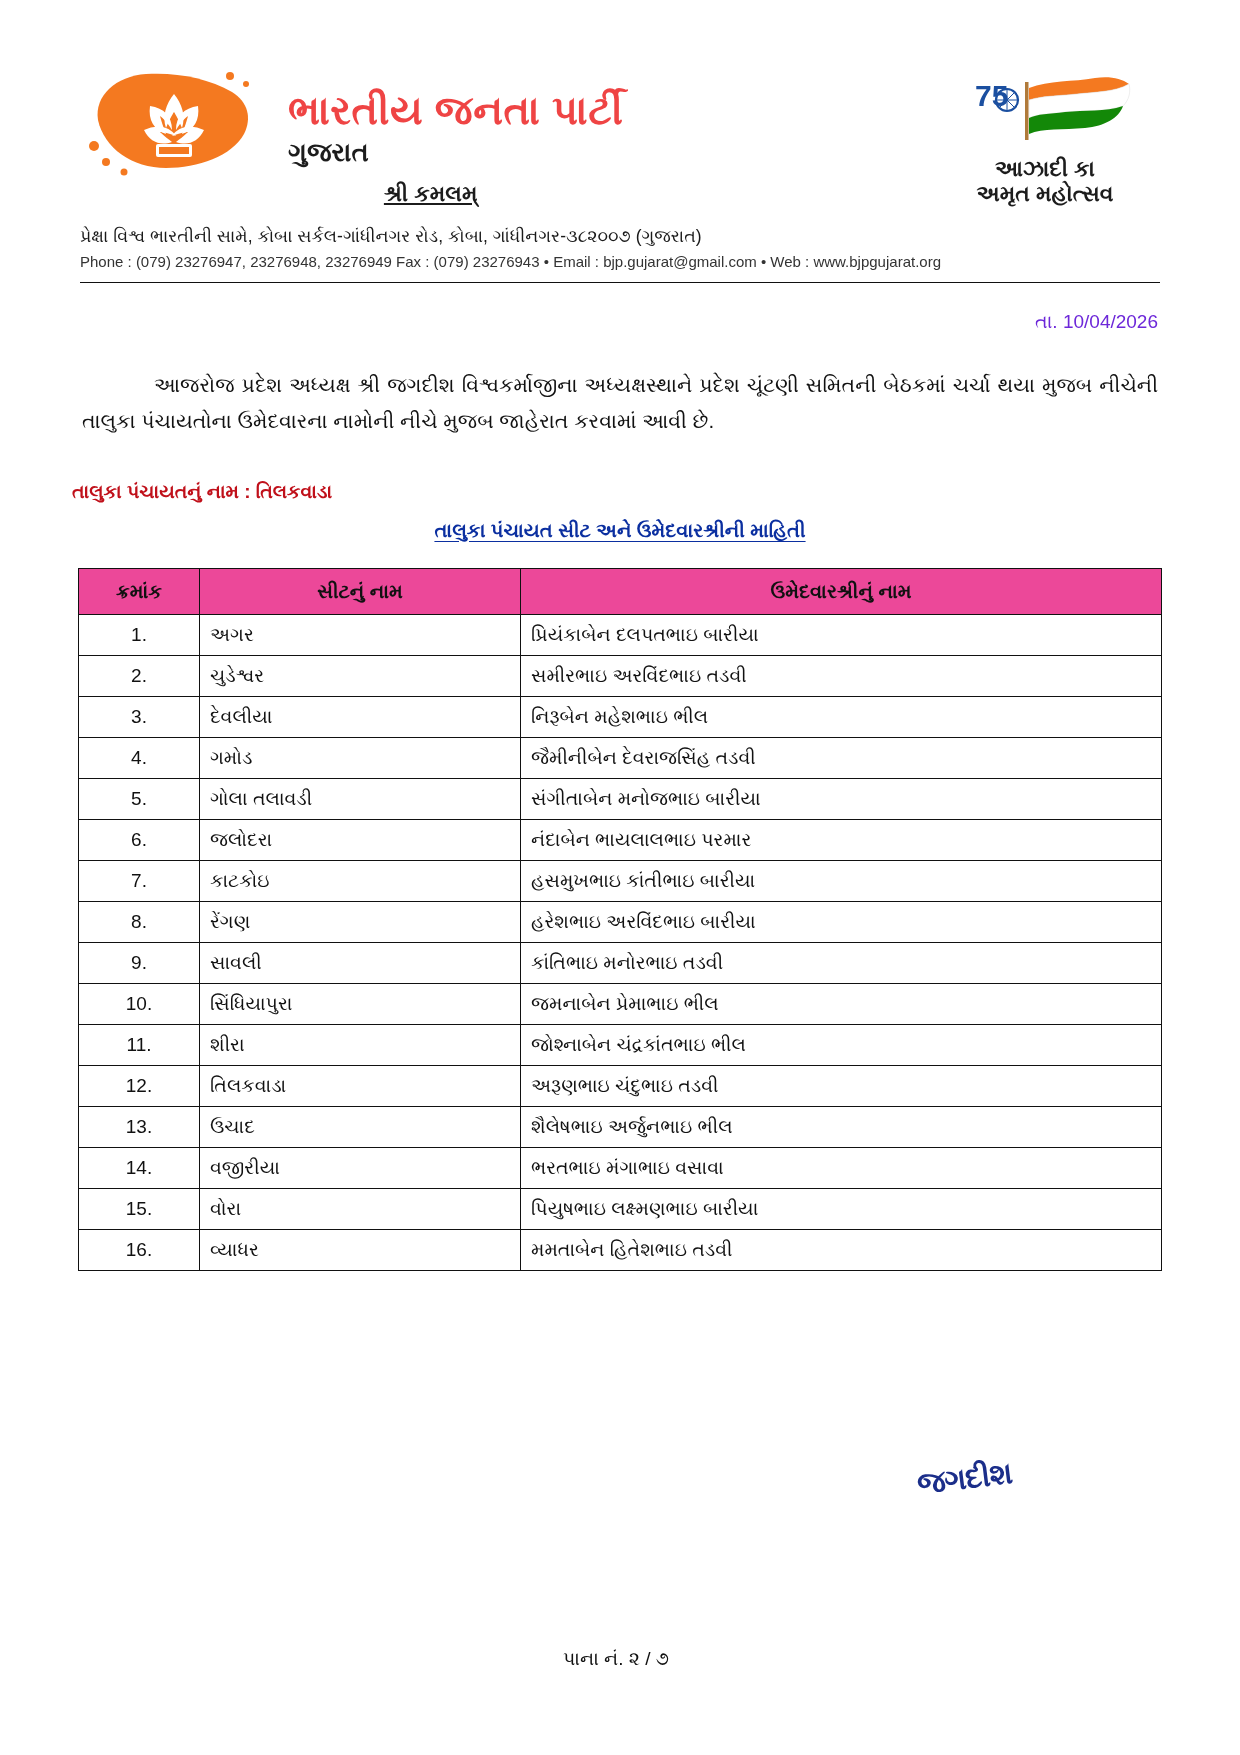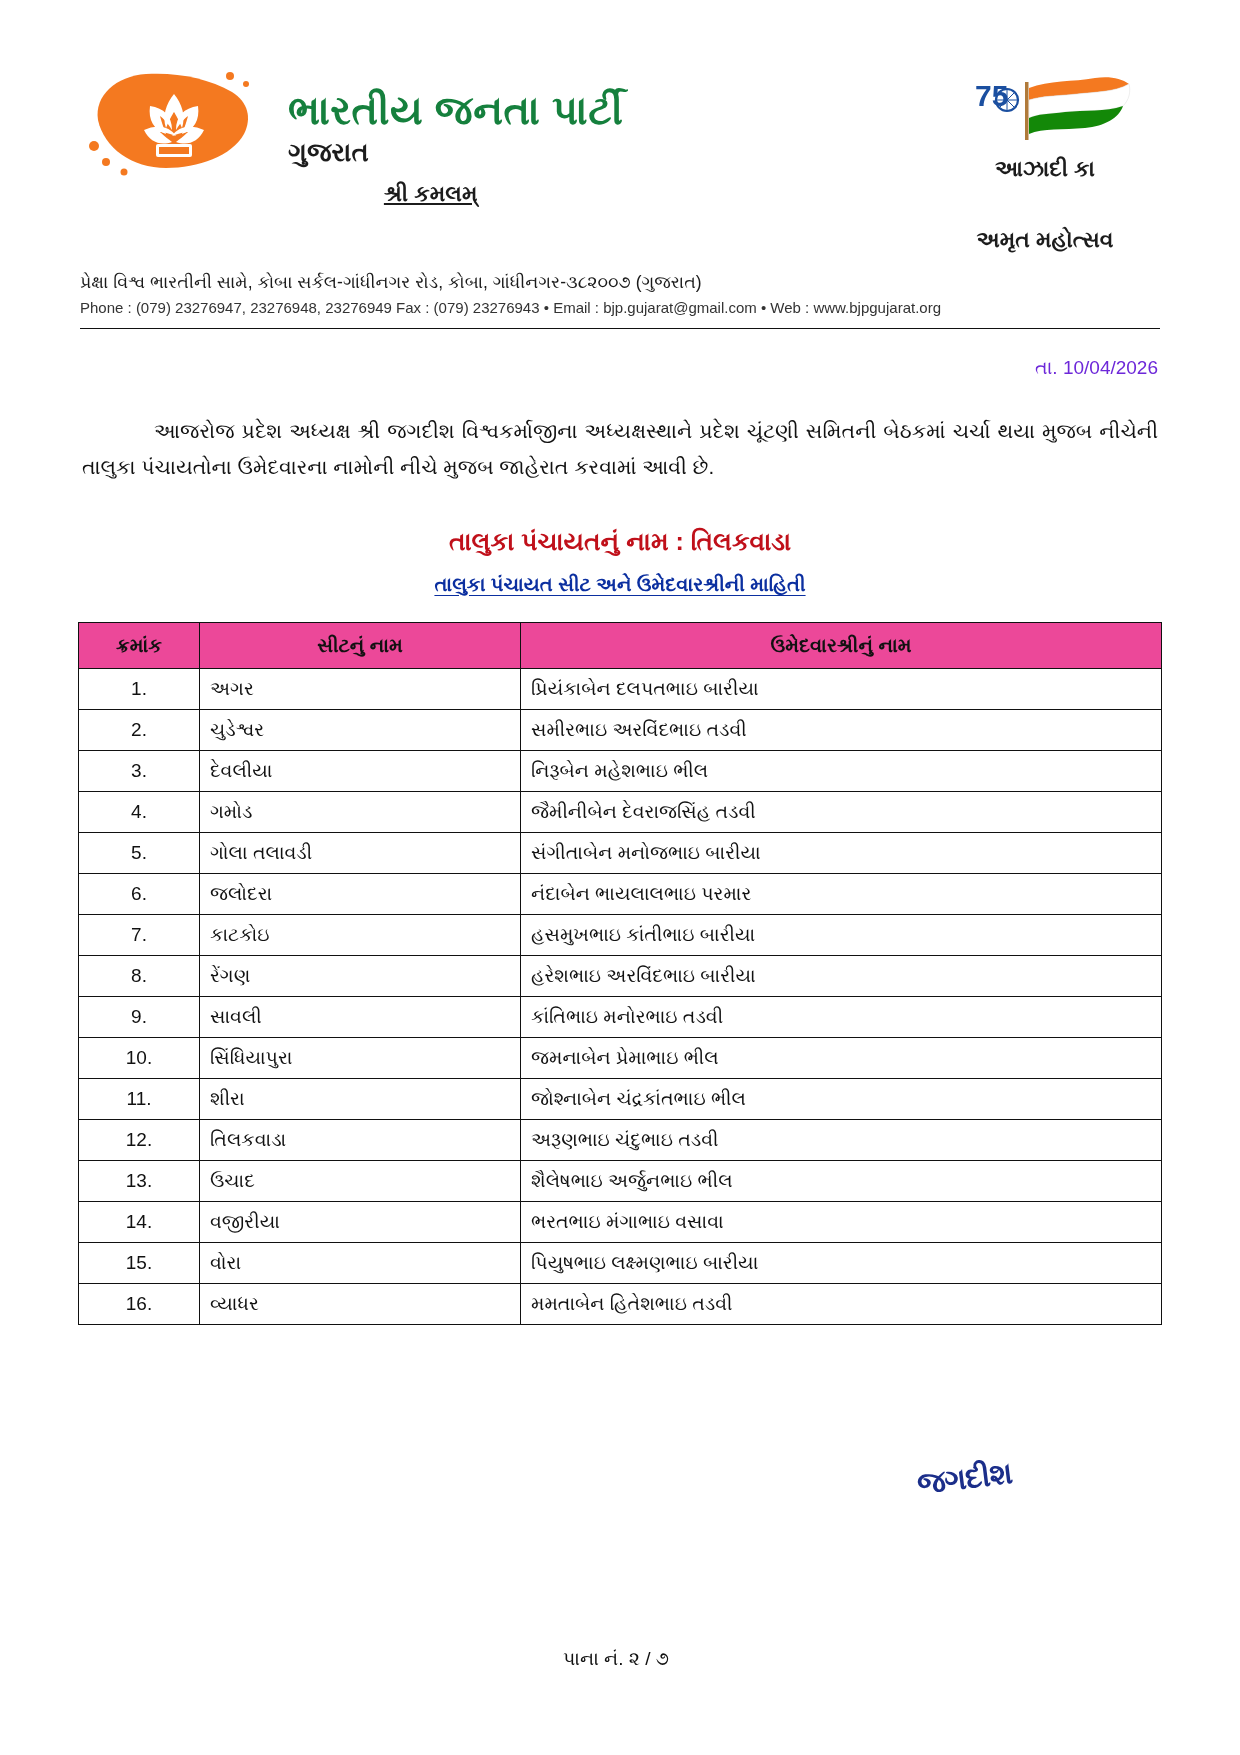--- a/index.html
+++ b/index.html
@@ -40,21 +40,21 @@
     height: 120px;
     position: relative;
     flex: none;
   }
   .brand-text {
     padding-top: 26px;
   }
   .brand-title {
     font-size: 40px;
     font-weight: bold;
-    color: #15803d;
+    color: #ef4444;
     letter-spacing: 0.5px;
     line-height: 1.1;
     text-align: right;
   }
   .brand-sub {
     font-size: 26px;
     font-weight: bold;
     color: #1c1c1c;
     margin-top: 6px;
     line-height: 1.1;
@@ -79,21 +79,20 @@
     font-weight: bold;
     color: #1c1c1c;
     margin-top: 6px;
     line-height: 1.15;
   }
   .azadi-text2 {
     font-size: 22px;
     font-weight: bold;
     color: #1c1c1c;
     line-height: 1.15;
-    margin-top: 46px;
   }
 
   .address-block {
     margin-top: 16px;
     padding: 0 8px;
   }
   .addr-line {
     font-size: 17.5px;
     color: #1a1a1a;
     line-height: 1.5;
@@ -119,23 +118,23 @@
   }
   .para {
     margin: 34px 10px 0 10px;
     font-size: 20.5px;
     line-height: 1.75;
     text-align: justify;
     text-indent: 72px;
     color: #111;
   }
   .heading-1 {
-    text-align: center;
+    text-align: left;
     color: #c0101a;
-    font-size: 25px;
+    font-size: 19px;
     font-weight: bold;
     margin-top: 42px;
   }
   .heading-2 {
     text-align: center;
     color: #0b2fa0;
     font-size: 19.5px;
     font-weight: bold;
     margin-top: 16px;
     text-decoration: underline;

